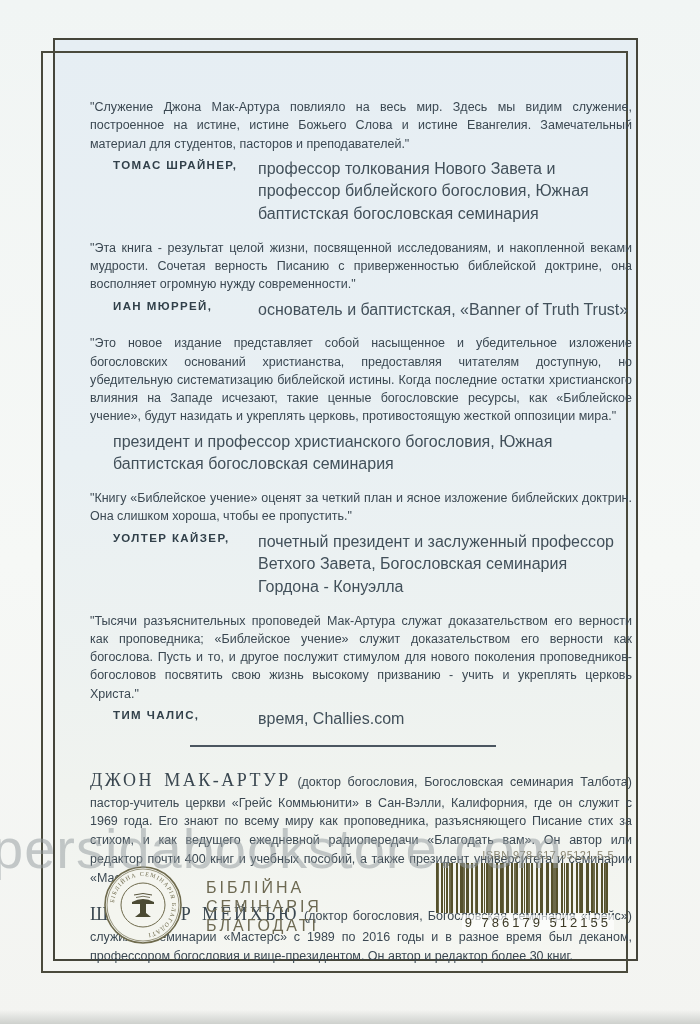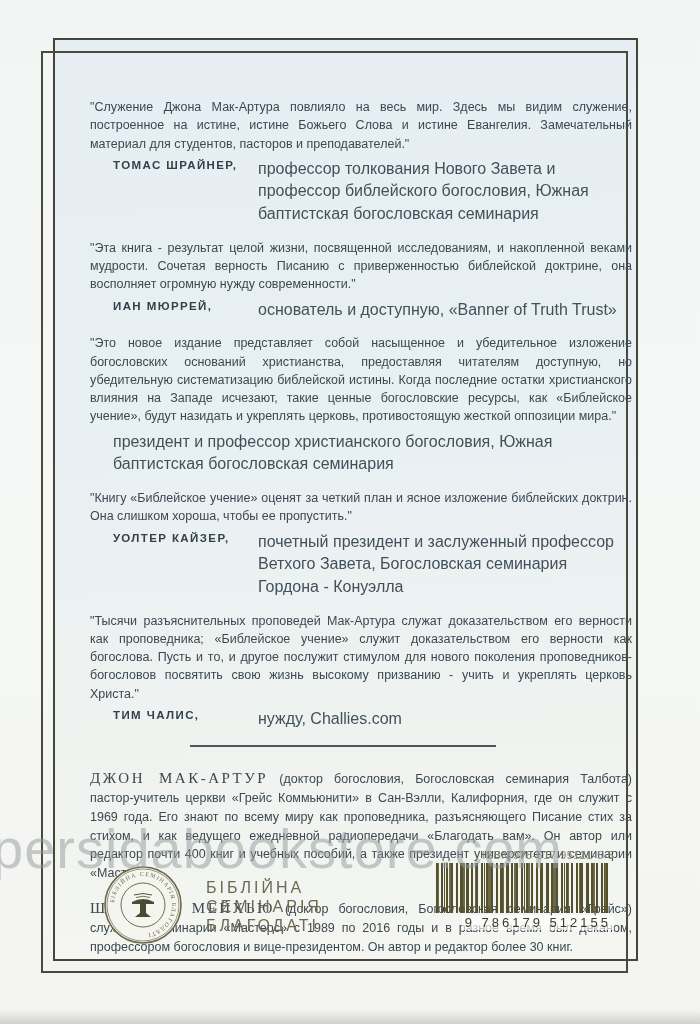--- a/index.html
+++ b/index.html
@@ -34,21 +34,21 @@
     width:145px; flex:0 0 145px; font-size:11.5px; font-weight:700;
     letter-spacing:1.4px; color:#31404a; padding-top:1px;
   }
   .cite-role { flex:1; font-size:16px; line-height:1.42; color:#42505a; }
   .divider {
     width:306px; height:0; border-top:2px solid #4b5660;
     margin:14px 0 20px 100px;
   }
   .bio { font-size:12.5px; line-height:1.5; text-align:justify; color:#3b4852; margin-bottom:14px; }
   .author-name {
-    font-family:"Liberation Serif", serif; font-size:15px;
+    font-family:"Liberation Serif", serif; font-size:18px;
     letter-spacing:2.5px; color:#3a4750;
   }
   
   .seal { position:absolute; left:102px; top:864px; width:82px; height:82px; z-index:3; }
   .wordmark {
     position:absolute; left:206px; top:878px; z-index:3;
     font-family:Liberation Sans, sans-serif; font-size:16px; line-height:19px;
     letter-spacing:3px; color:#6d6952;
   }
   
@@ -89,21 +89,21 @@
     <div class="citation">
       <span class="cite-name">ТОМАС ШРАЙНЕР,</span>
       <span class="cite-role">профессор толкования Нового Завета и профессор библейского богословия, Южная баптистская богословская семинария</span>
     </div>
   </div>
 
   <div>
     <p class="quote">"Эта книга - результат целой жизни, посвященной исследованиям, и накопленной веками мудрости. Сочетая верность Писанию с приверженностью библейской доктрине, она восполняет огромную нужду современности."</p>
     <div class="citation">
       <span class="cite-name">ИАН МЮРРЕЙ,</span>
-      <span class="cite-role">основатель и доступную, «Banner of Truth Trust»</span>
+      <span class="cite-role">основатель и баптистская, «Banner of Truth Trust»</span>
     </div>
   </div>
 
   <div>
     <p class="quote">"Это новое издание представляет собой насыщенное и убедительное изложение богословских оснований христианства, предоставляя читателям доступную, но убедительную систематизацию библейской истины. Когда последние остатки христианского влияния на Западе исчезают, такие ценные богословские ресурсы, как «Библейское учение», будут назидать и укреплять церковь, противостоящую жесткой оппозиции мира."</p>
     <div class="citation">
       <span class="cite-role">президент и профессор христианского богословия, Южная баптистская богословская семинария</span>
     </div>
   </div>
 
@@ -112,21 +112,21 @@
     <div class="citation">
       <span class="cite-name">УОЛТЕР КАЙЗЕР,</span>
       <span class="cite-role">почетный президент и заслуженный профессор Ветхого Завета, Богословская семинария Гордона - Конуэлла</span>
     </div>
   </div>
 
   <div>
     <p class="quote">"Тысячи разъяснительных проповедей Мак-Артура служат доказательством его верности как проповедника; «Библейское учение» служит доказательством его верности как богослова. Пусть и то, и другое послужит стимулом для нового поколения проповедников-богословов посвятить свою жизнь высокому призванию - учить и укреплять церковь Христа."</p>
     <div class="citation">
       <span class="cite-name">ТИМ ЧАЛИС,</span>
-      <span class="cite-role">нужду, Challies.com</span>
+      <span class="cite-role">время, Challies.com</span>
     </div>
   </div>
 
   <div class="divider"></div>
 
   <p class="bio"><span class="author-name">ДЖОН МАК-АРТУР</span><span> (доктор богословия, Богословская семинария Талбота) пастор-учитель церкви «Грейс Коммьюнити» в Сан-Вэлли, Калифорния, где он служит с 1969 года. Его знают по всему миру как проповедника, разъясняющего Писание стих за стихом, и как ведущего ежедневной радиопередачи «Благодать вам». Он автор или редактор почти 400 книг и учебных пособий, а также президент университета и семинарии «Мастерс».</span></p>
 
   <p class="bio"><span class="author-name">ШРАЙНЕР МЕЙХЬЮ</span><span> (доктор богословия, Богословская семинария «Грейс») служил в семинарии «Мастерс» с 1989 по 2016 годы и в разное время был деканом, профессором богословия и вице-президентом. Он автор и редактор более 30 книг.</span></p>
 
 </div>

